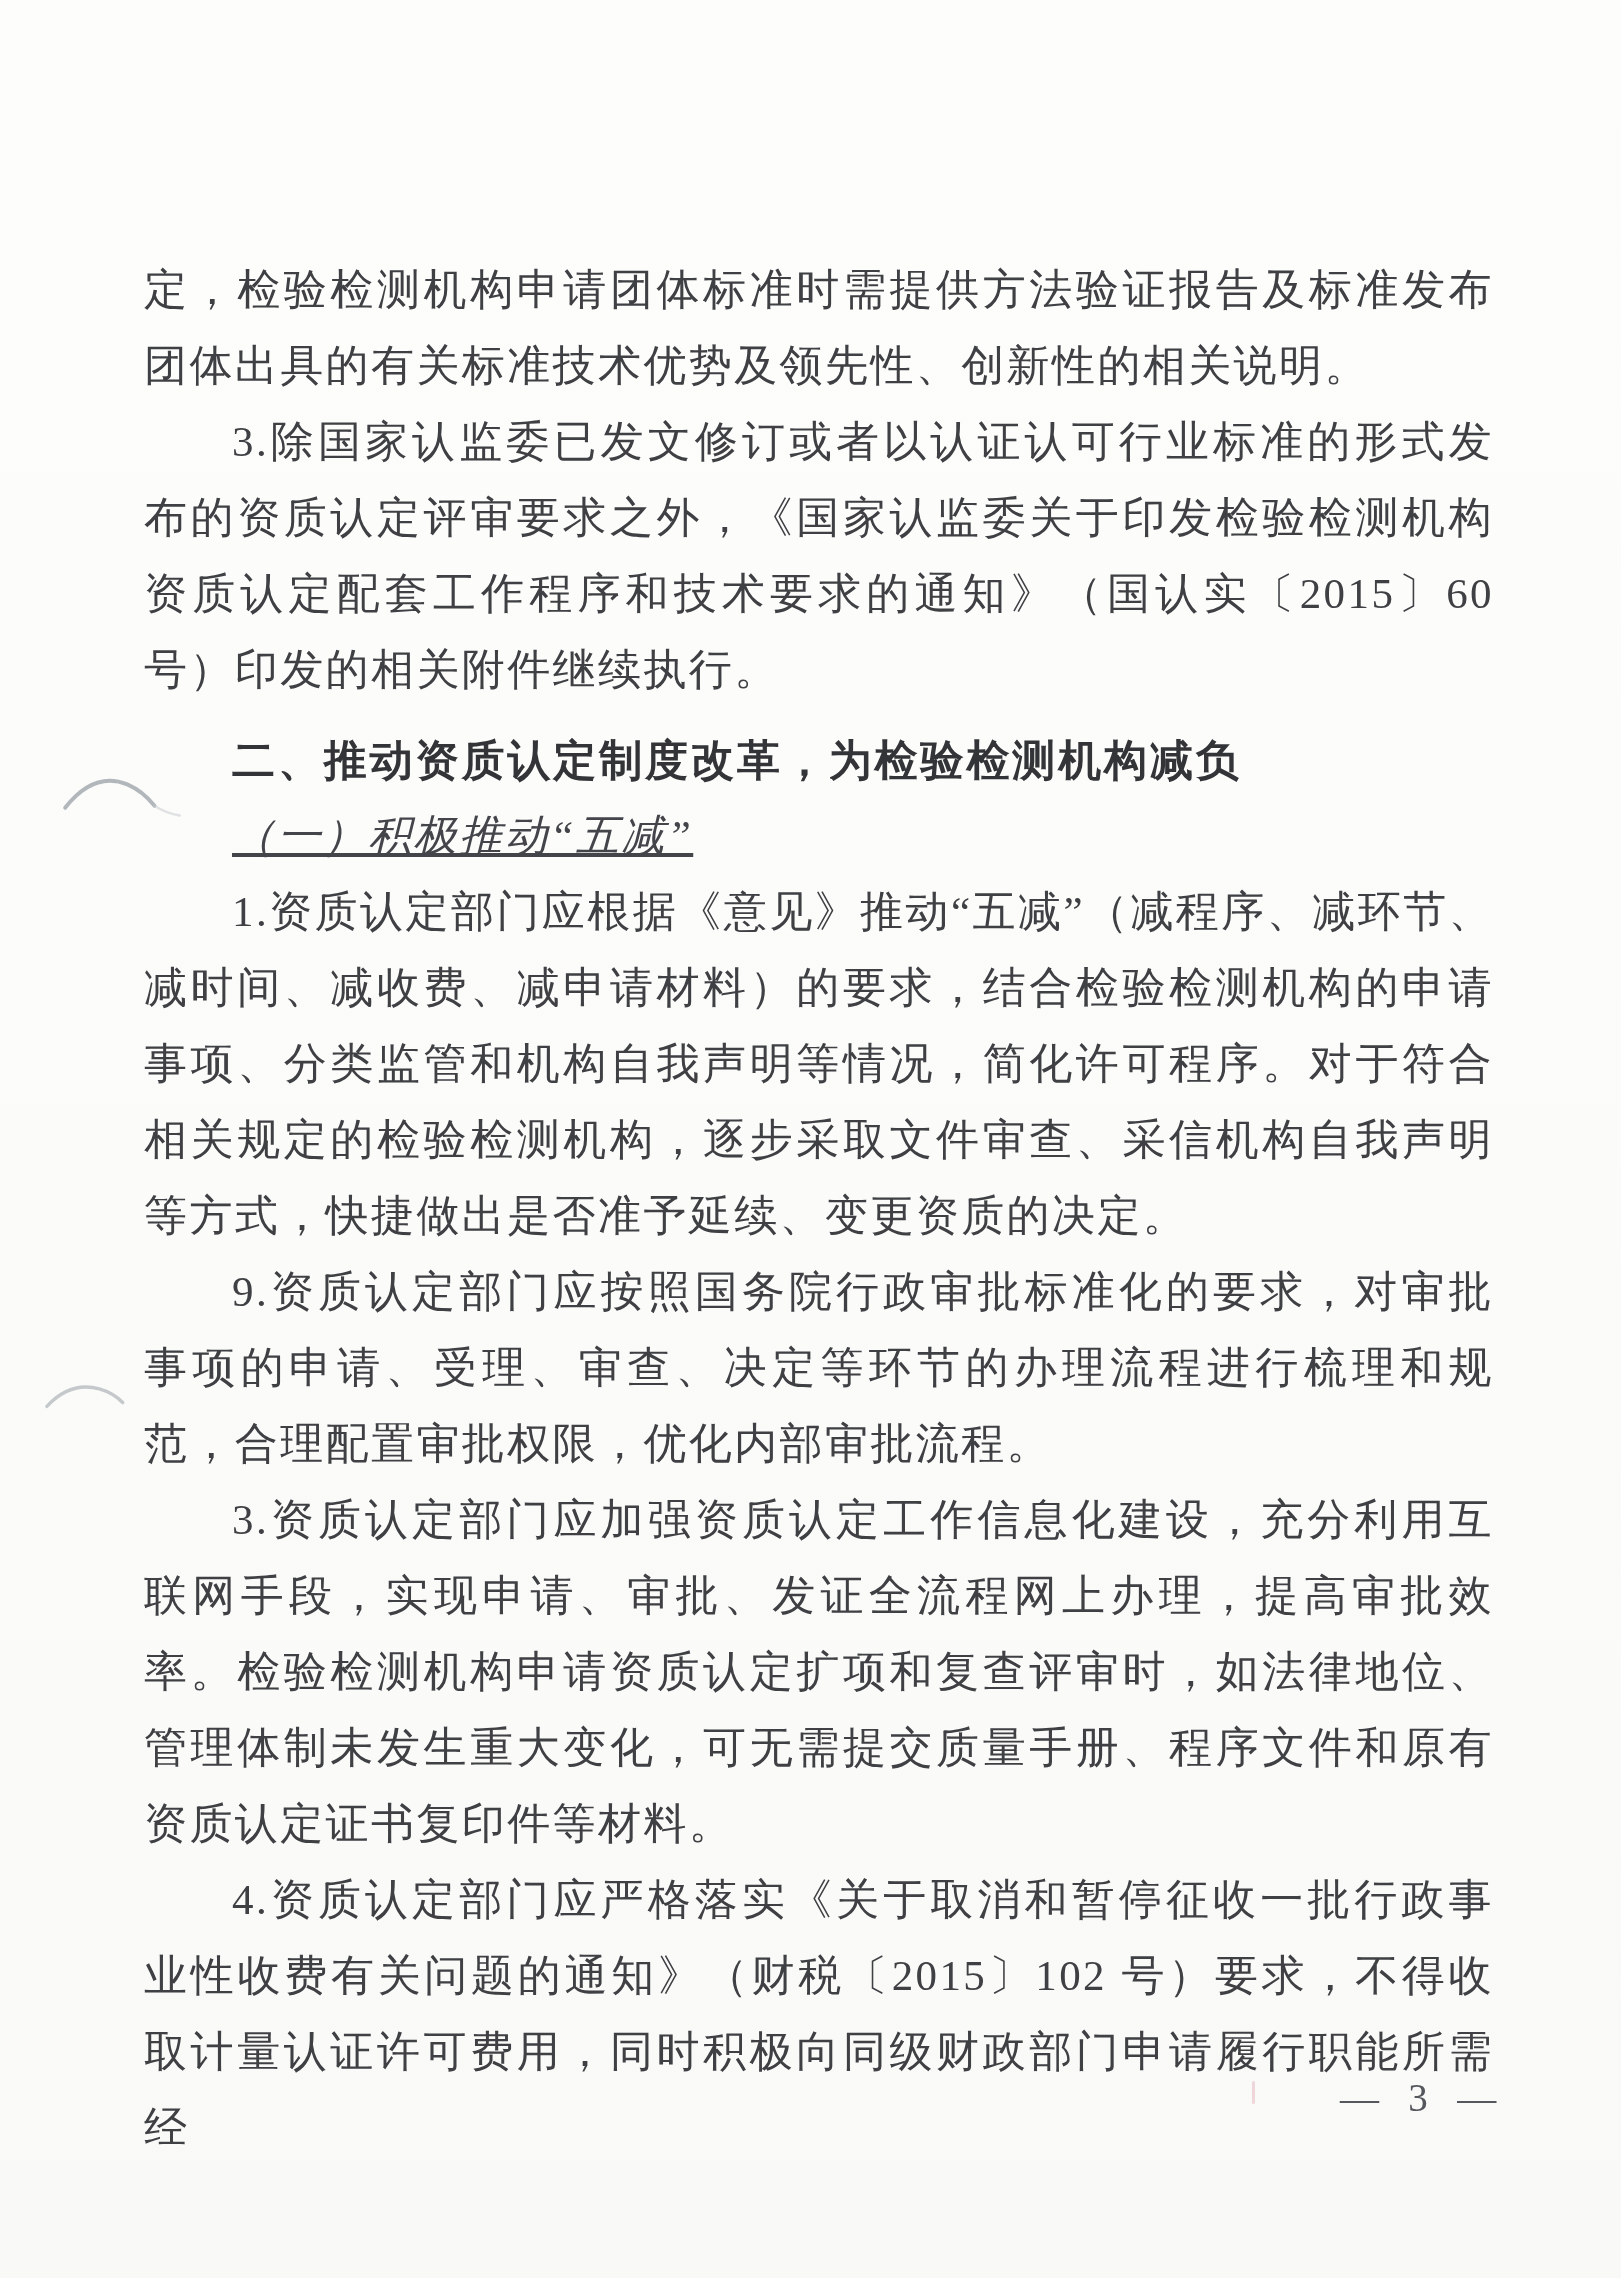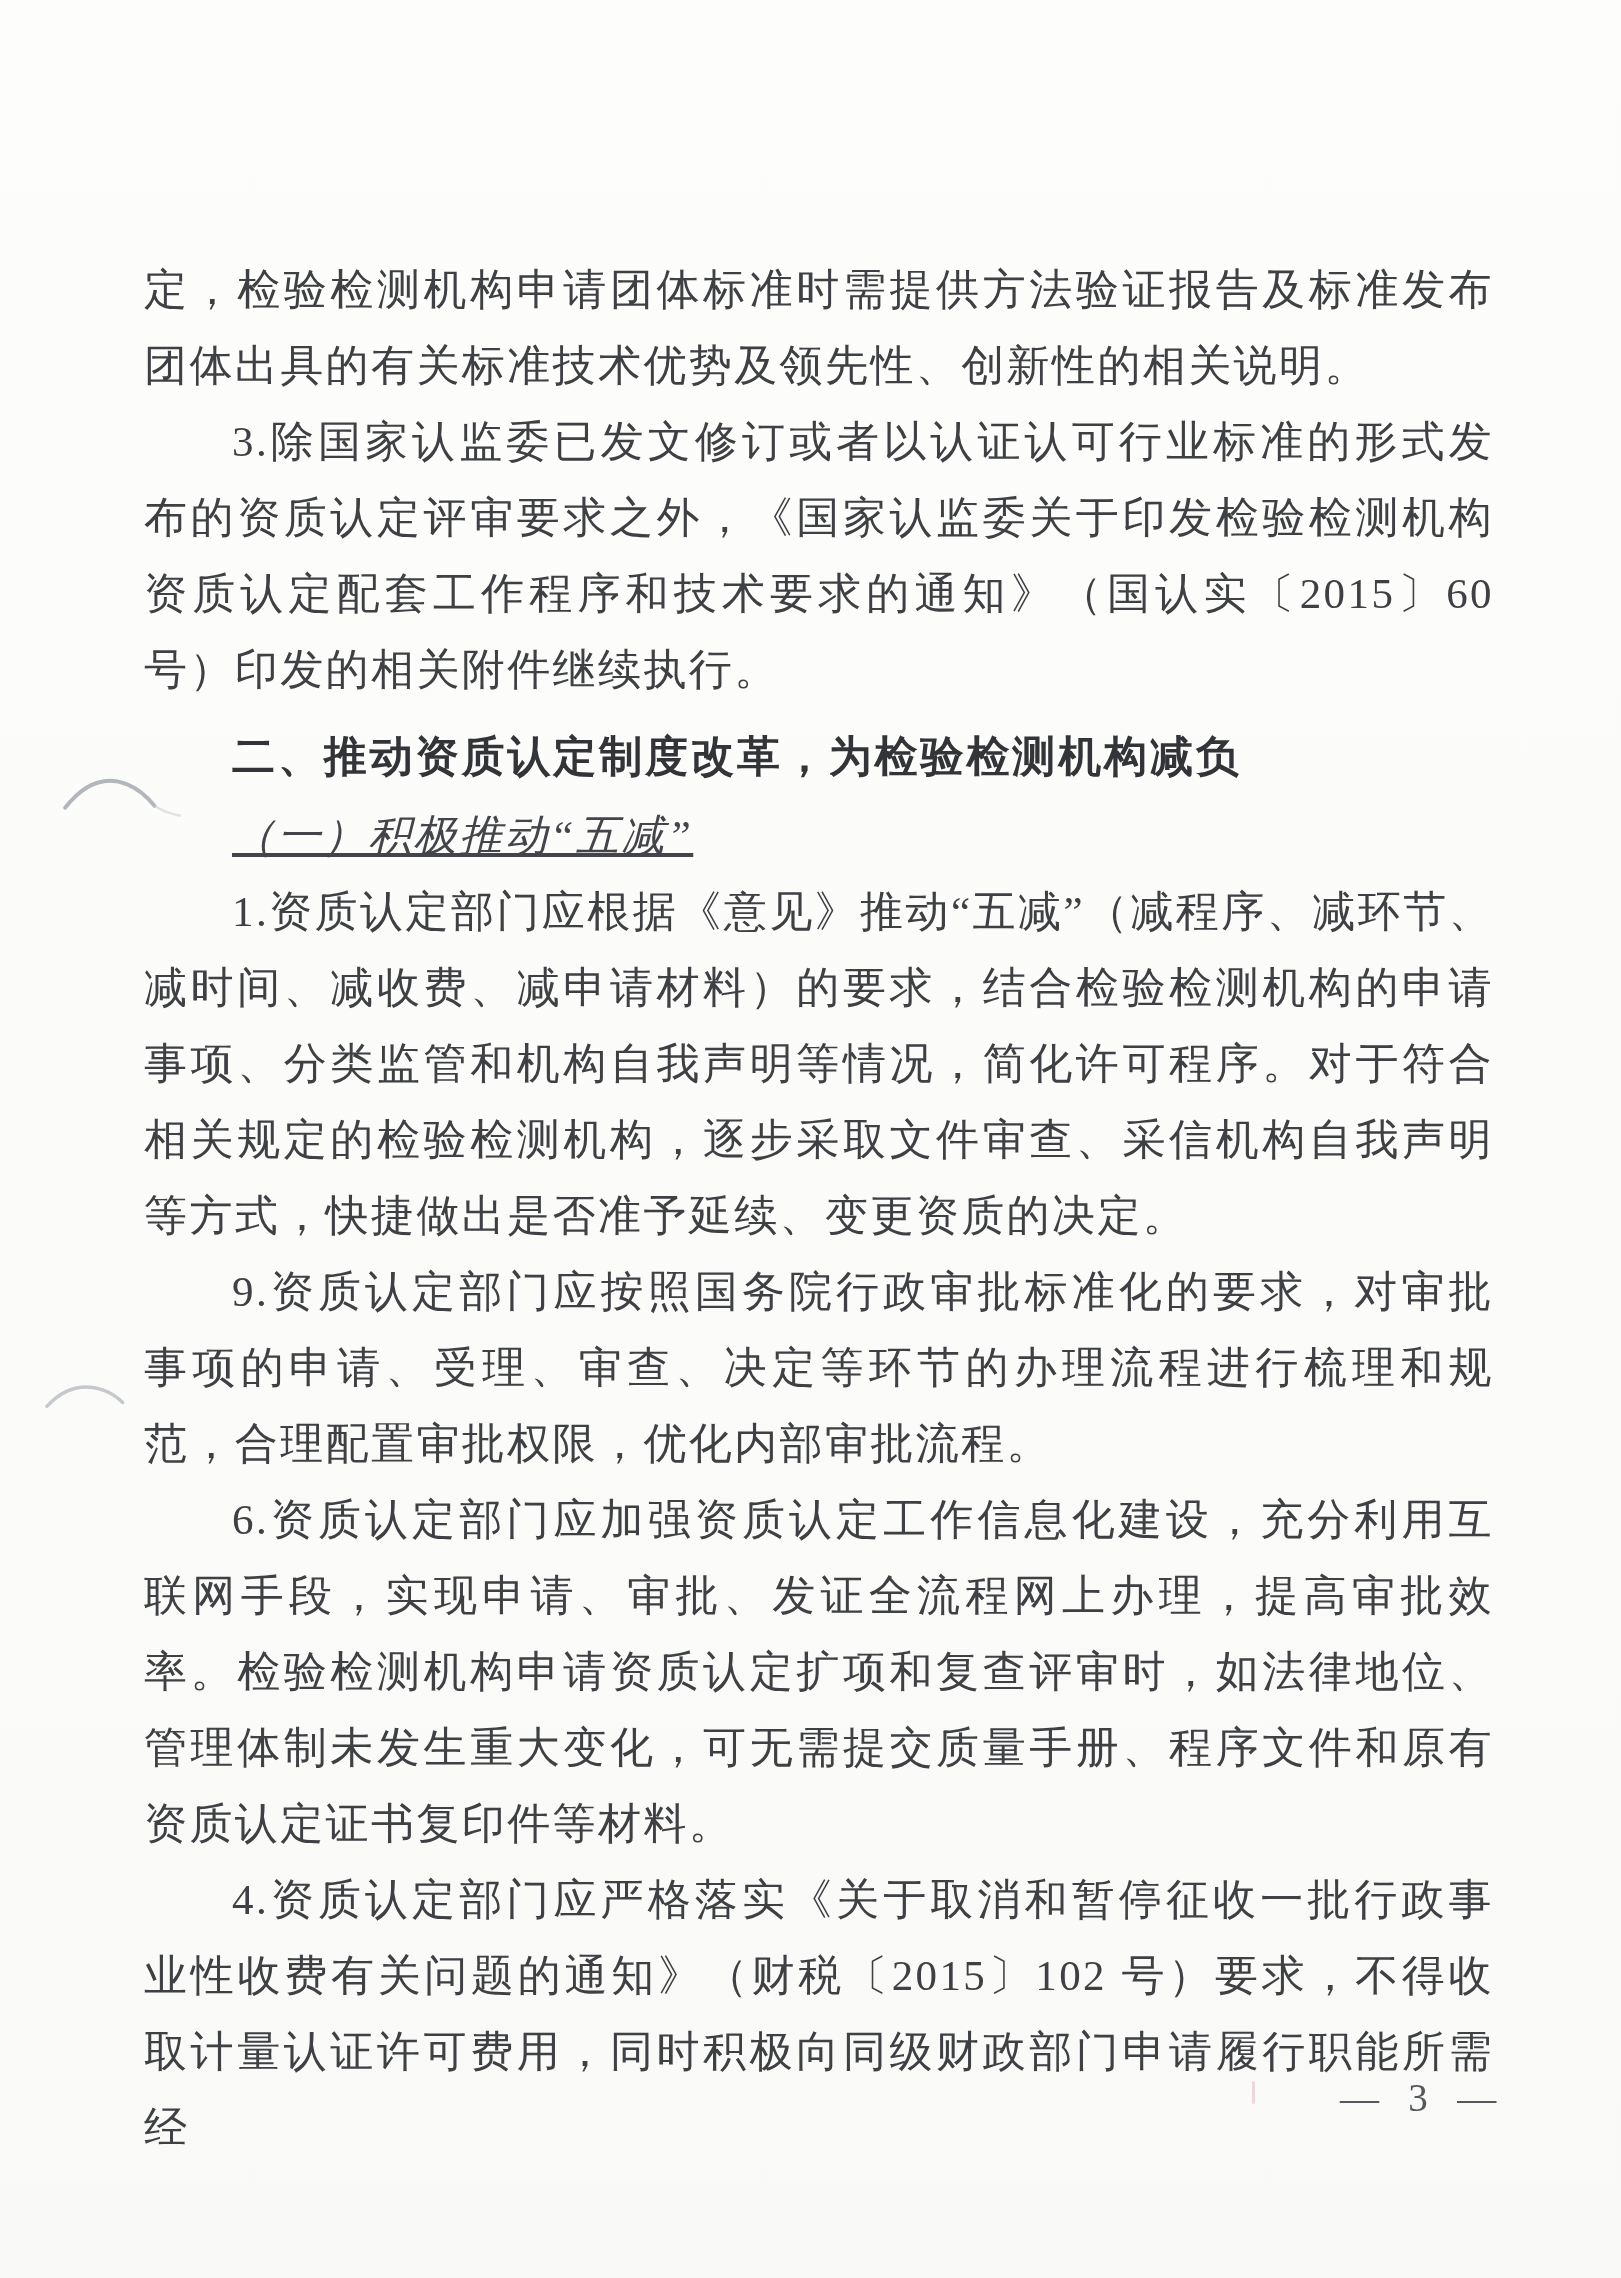--- a/index.html
+++ b/index.html
@@ -29,21 +29,21 @@
     font-size: 43px;
     line-height: 76px;
     letter-spacing: 2.4px;
     text-align: justify;
     text-justify: inter-ideograph;
     font-weight: normal;
     color: #3e4043;
   }
   .indent { text-indent: 88px; }
   .heading {
-    font-family: Liberation Mono, monospace;
+    font-family: Liberation Sans, sans-serif;
     font-weight: bold;
     color: #323437;
     margin-top: 13.7px;
     letter-spacing: 2.9px;
   }
   .subheading {
     font-style: italic;
     color: #43454a;
     text-decoration: underline;
   }
@@ -89,21 +89,21 @@
     <p class="line indent">3.除国家认监委已发文修订或者以认证认可行业标准的形式发布的资质认定评审要求之外，《国家认监委关于印发检验检测机构资质认定配套工作程序和技术要求的通知》（国认实〔2015〕60 号）印发的相关附件继续执行。</p>
 
     <h2 class="line indent heading">二、推动资质认定制度改革，为检验检测机构减负</h2>
 
     <h3 class="line indent subheading">（一）积极推动“五减”</h3>
 
     <p class="line indent">1.资质认定部门应根据《意见》推动“五减”（减程序、减环节、减时间、减收费、减申请材料）的要求，结合检验检测机构的申请事项、分类监管和机构自我声明等情况，简化许可程序。对于符合相关规定的检验检测机构，逐步采取文件审查、采信机构自我声明等方式，快捷做出是否准予延续、变更资质的决定。</p>
 
     <p class="line indent">9.资质认定部门应按照国务院行政审批标准化的要求，对审批事项的申请、受理、审查、决定等环节的办理流程进行梳理和规范，合理配置审批权限，优化内部审批流程。</p>
 
-    <p class="line indent">6.资质认定部门应加强资质认定工作信息化建设，充分利用互联网手段，实现申请、审批、发证全流程网上办理，提高审批效率。检验检测机构申请资质认定扩项和复查评审时，如法律地位、管理体制未发生重大变化，可无需提交质量手册、程序文件和原有资质认定证书复印件等材料。</p>
+    <p class="line indent">3.资质认定部门应加强资质认定工作信息化建设，充分利用互联网手段，实现申请、审批、发证全流程网上办理，提高审批效率。检验检测机构申请资质认定扩项和复查评审时，如法律地位、管理体制未发生重大变化，可无需提交质量手册、程序文件和原有资质认定证书复印件等材料。</p>
 
     <p class="line indent">4.资质认定部门应严格落实《关于取消和暂停征收一批行政事业性收费有关问题的通知》（财税〔2015〕102 号）要求，不得收取计量认证许可费用，同时积极向同级财政部门申请履行职能所需经</p>
   </main>
 
   <div class="page-number">— 3 —</div>
 
 </div>
 
 
 </body></html>

